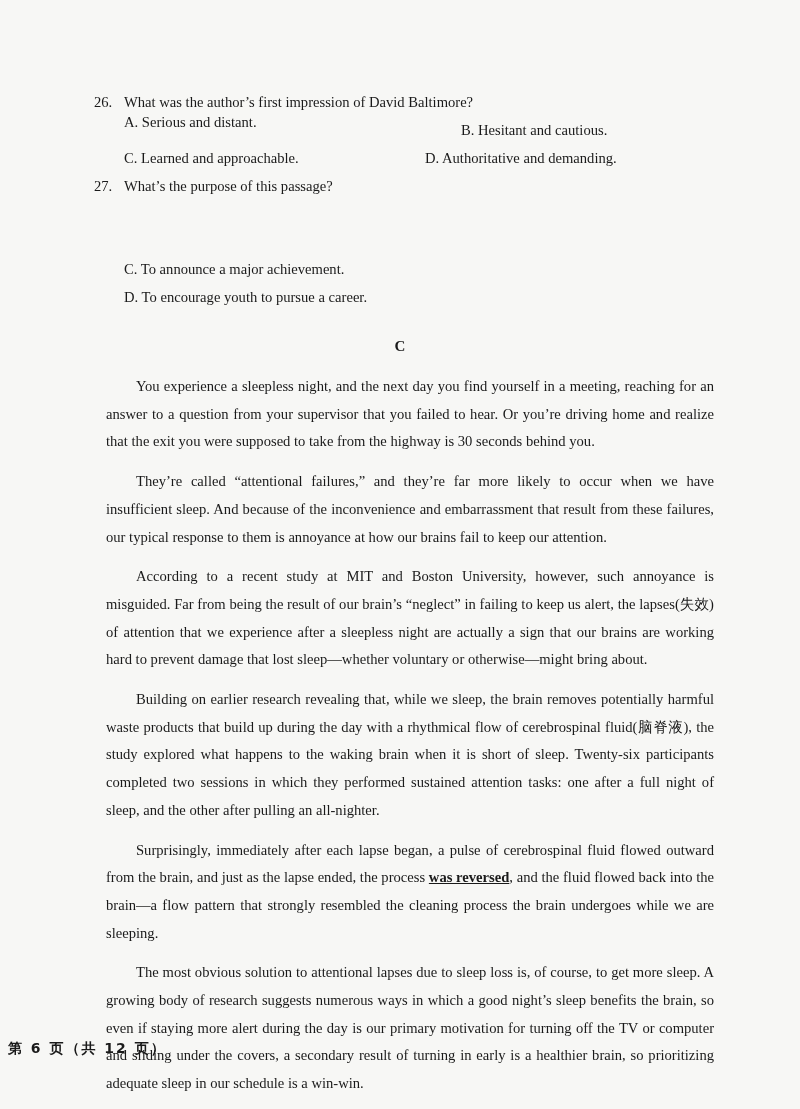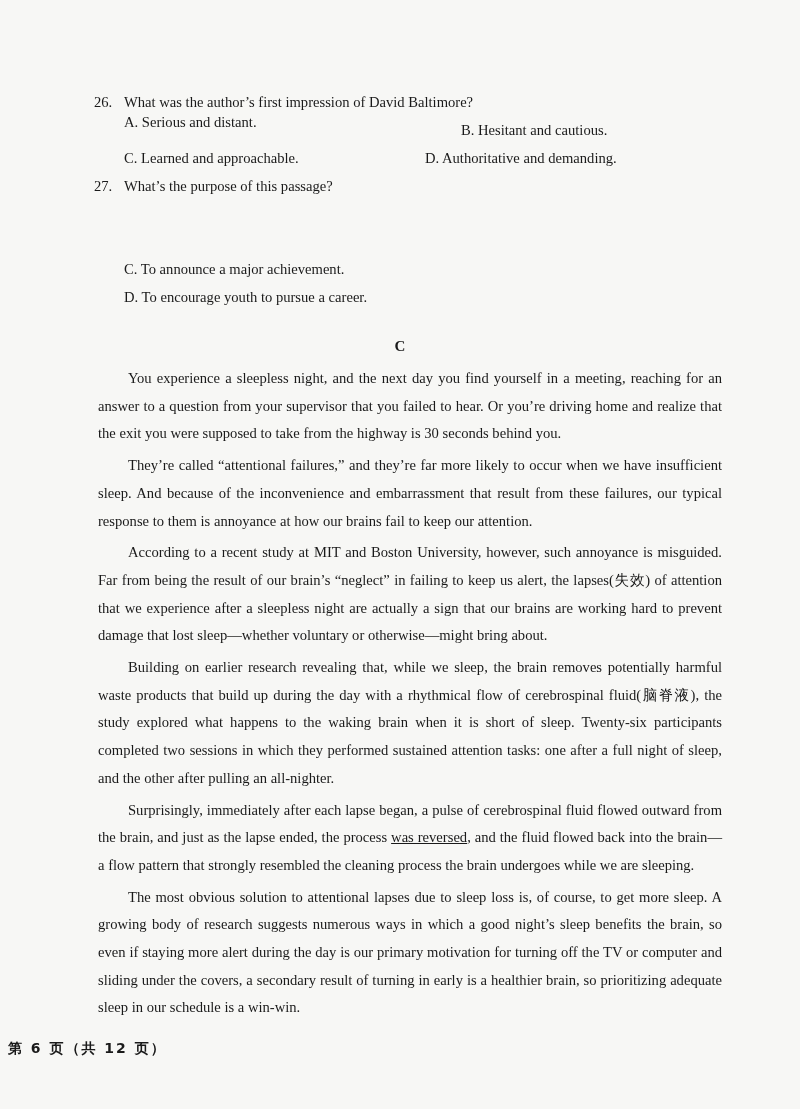--- a/index.html
+++ b/index.html
@@ -11,22 +11,22 @@
       font-size: 14.6px;
       position: relative;
       overflow: hidden;
     }
     .page { position: absolute; left: 0; top: 0; width: 800px; height: 835px; }
     .q { position: absolute; left: 94px; line-height: 20px; }
     .qnum { display: inline-block; width: 30px; }
     .opt { position: absolute; line-height: 20px; }
     .section-title { position: absolute; top: 338px; left: 0; width: 800px; text-align: center; font-weight: bold; font-size: 15px; }
     .passage { position: absolute; left: 94px; width: 632px; line-height: 27.7px; text-align: justify; }
-    .passage p { margin: 4px; text-indent: 30px; }
-    .u { text-decoration: underline; }
+    .passage p { margin: 12px; text-indent: 30px; }
+    .u { text-decoration: underline; font-weight: bold; }
     .footer { position: absolute; top: 1040px; left: 8px; width: 800px; font-family: "DejaVu Sans", sans-serif; font-weight: bold; font-size: 14px; letter-spacing: 2px; }
   </style>
 </head>
 <body>
 
 <div class="page">
 
   <div class="q" style="top:92px;">
     <span class="qnum">26.</span><span>What was the author’s first impression of David Baltimore?</span>
   </div>

